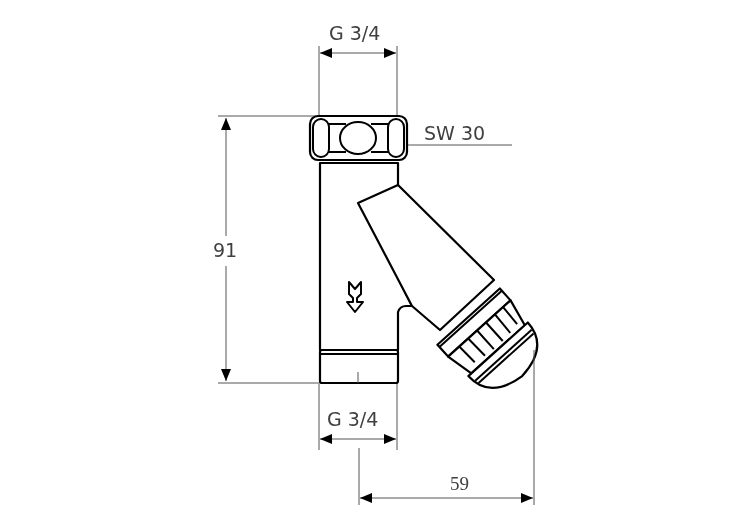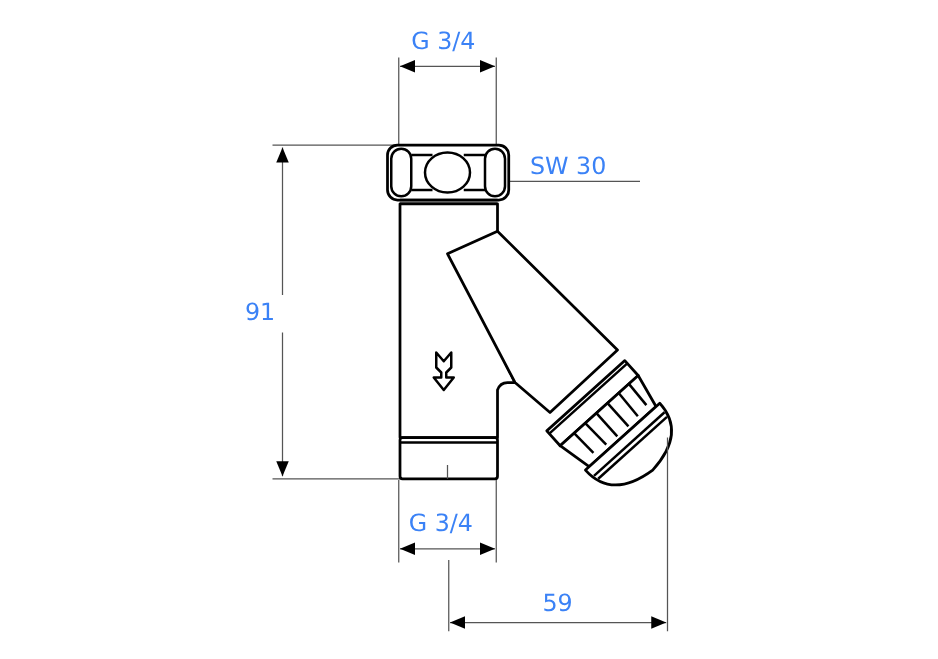--- a/index.html
+++ b/index.html
@@ -1,18 +1,18 @@
 <!DOCTYPE html>
 <html><head>
 <meta charset="utf-8">
 <style>
   html, body { margin: 0; padding: 0; background: #ffffff; }
   body { width: 750px; height: 527px; position: relative; overflow: hidden; }
   #drawing { position: absolute; left: 0; top: 0; width: 750px; height: 527px; }
-  .lbl { position: absolute; font-family: "DejaVu Sans", sans-serif; font-size: 19px; color: #3b82f6; white-space: nowrap; line-height: 1; }
+  .lbl { position: absolute; font-family: "DejaVu Sans", sans-serif; font-size: 19px; color: #404040; white-space: nowrap; line-height: 1; }
   .thin { stroke: #555; stroke-width: 1; fill: none; }
   .part { stroke: #000; stroke-width: 2.2; fill: #fff; stroke-linejoin: round; }
   .part-nf { stroke: #000; stroke-width: 2; fill: none; stroke-linejoin: round; }
   .arrow { fill: #000; }
 </style>
 </head>
 <body>
 
 <svg id="drawing" viewBox="0 0 750 527" xmlns="http://www.w3.org/2000/svg">
 
@@ -93,15 +93,15 @@
     <line class="thin" x1="359" y1="448" x2="359" y2="505"></line>
     <line class="thin" x1="534" y1="350" x2="534" y2="505"></line>
     <line class="thin" x1="360" y1="498" x2="533" y2="498"></line>
     <polygon class="arrow" points="360,498 372,493 372,503"></polygon>
     <polygon class="arrow" points="533,498 521,493 521,503"></polygon>
   </g>
 </svg>
 
 <div class="lbl" style="left:329px; top:24px;">G 3/4</div>
 <div class="lbl" style="left:424px; top:124px;">SW 30</div>
-<div class="lbl" style="left:196px; top:241px;">91</div>
+<div class="lbl" style="left:213px; top:241px;">91</div>
 <div class="lbl" style="left:327px; top:410px;">G 3/4</div>
-<div class="lbl" style="left:434px; top:474px;">59</div>
+<div class="lbl" style="left:450px; top:474px;font-family:Liberation Serif, serif;">59</div>
 
 </body></html>

